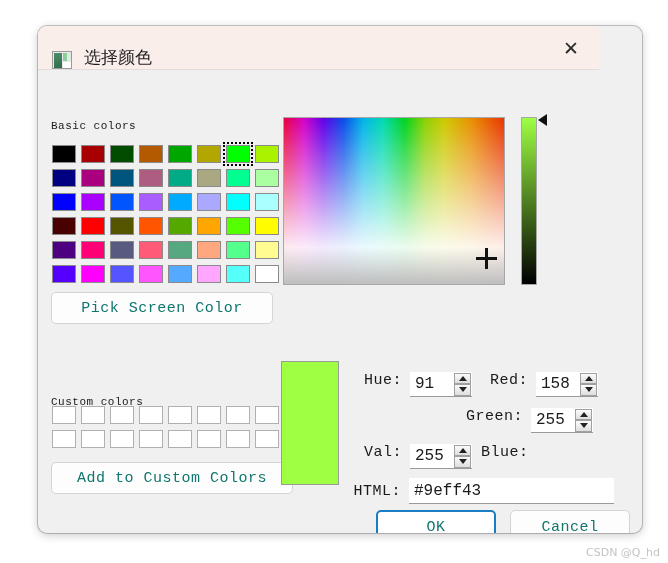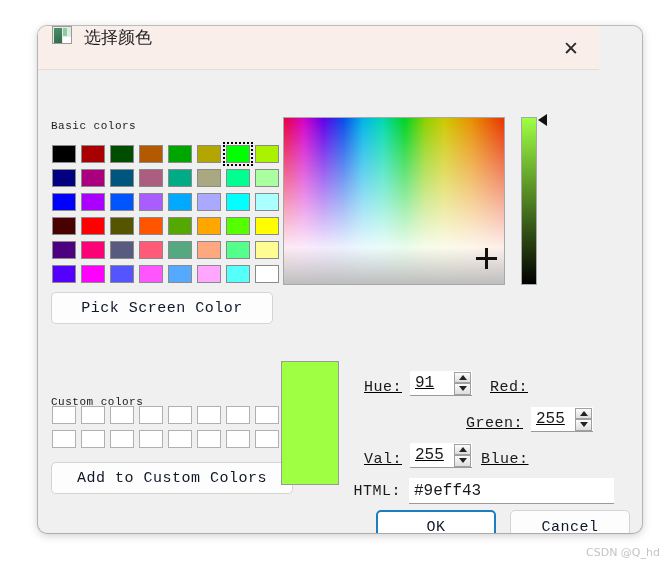--- a/index.html
+++ b/index.html
@@ -26,21 +26,21 @@
     box-shadow: 0 2px 10px rgba(0,0,0,0.22), 0 0 0 1px #c8c8c8;
     overflow: hidden;
   }
   .titlebar {
     position: absolute;
     left: 0; top: 0;
     width: 561px; height: 44px;
     background: #faeeeb;
     border-bottom: 1px solid #e3dcda;
     display: flex;
-    align-items: flex-start;
+    align-items: flex-end;
   }
   .title-icon {
     margin-left: 14px;
     width: 20px; height: 18px;
     border: 1px solid #9a9a9a;
     background: #e9e9e9;
     position: relative;
     flex: none;
   }
   .title-icon .sq1 {
@@ -130,21 +130,21 @@
   }
 
   
   .btn {
     position: absolute;
     background: #fdfdfd;
     border: 1px solid #d4d4d4;
     border-radius: 5px;
     font-family: "Liberation Mono", "DejaVu Sans Mono", monospace;
     font-size: 15px;
-    color: #0f172a;
+    color: #0f766e;
     letter-spacing: 0.5px;
     display: flex;
     align-items: center;
     justify-content: center;
     cursor: pointer;
   }
   #btn-pick { left: 13px; top: 222px; width: 222px; height: 32px; }
   #btn-add  { left: 13px; top: 392px; width: 242px; height: 32px; }
   #btn-ok {
     left: 338px; top: 440px; width: 120px; height: 34px;
@@ -202,23 +202,22 @@
     position: absolute;
     left: 243px; top: 291px;
     width: 58px; height: 124px;
     border: 1px solid #9a9a9a;
   }
 
   
   .field-row {
     position: absolute;
     display: flex;
-    align-items: flex-end;
+    align-items: flex-start;
     height: 24px;
-    text-decoration: underline;
   }
   .field-label {
     font-size: 15px;
     color: #1a1a1a;
     text-align: right;
     letter-spacing: 0.5px;
   }
   .spin {
     position: relative;
     margin-left: 8px;
@@ -432,20 +431,31 @@
               </div>
             <div>
                 <i class="arrow-dn"></i>
               </div>
           </div>
         </div>
       </div>
 
       <div class="field-row" id="row-red">
         <span class="field-label">Red:</span>
+        <div class="spin">
+          <span class="val">158</span>
+          <div class="spin-btns">
+            <div>
+                <i class="arrow-up"></i>
+              </div>
+            <div>
+                <i class="arrow-dn"></i>
+              </div>
+          </div>
+        </div>
       </div>
 
       <div class="field-row" id="row-green">
         <span class="field-label">Green:</span>
         <div class="spin">
           <span class="val">255</span>
           <div class="spin-btns">
             <div>
                 <i class="arrow-up"></i>
               </div>

